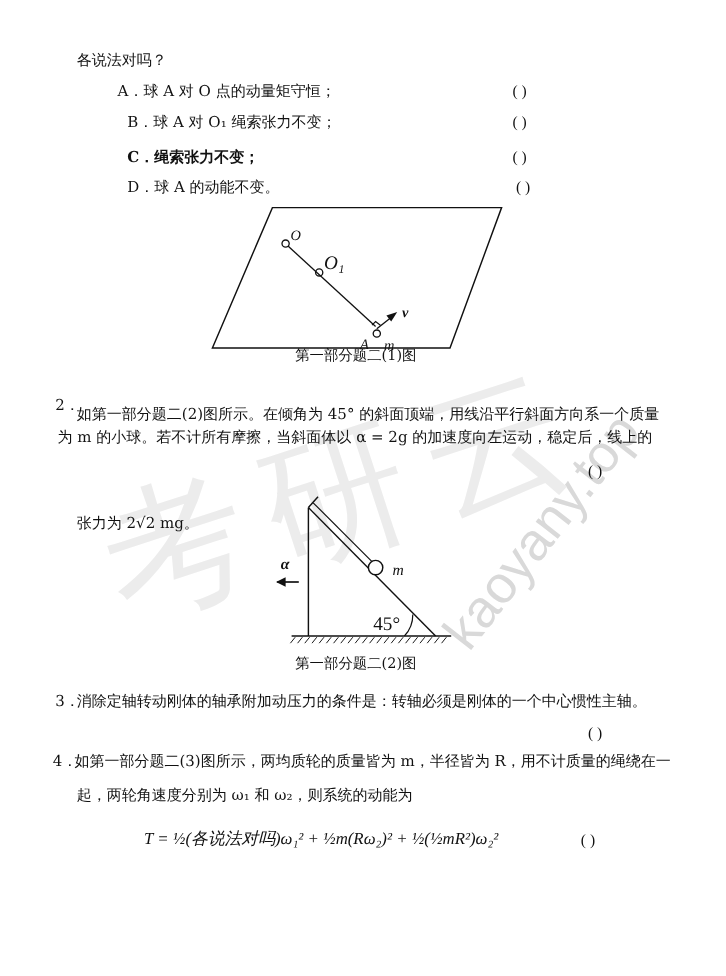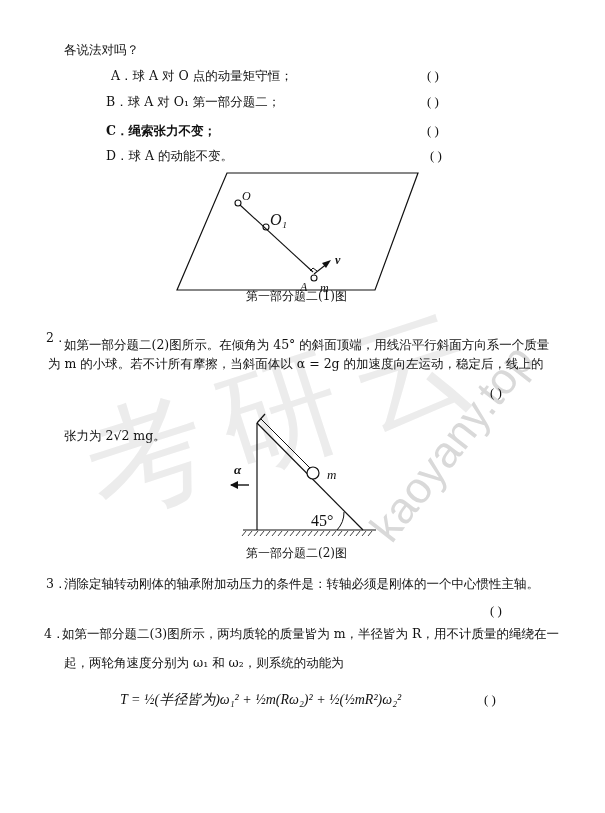--- a/index.html
+++ b/index.html
@@ -12,23 +12,23 @@
   .wm{position:absolute;color:#d9d9d9;font-family:"Liberation Sans",sans-serif;pointer-events:none;}
   svg{position:absolute;overflow:visible;}
 </style>
 </head>
 <body>
 
 <div class="wm" style="left:360px;top:520px;font-size:44px;transform:rotate(-52deg);transform-origin:left top;">kaoyany.top</div>
 <div class="wm" style="left:80px;top:330px;font-size:120px;color:#ececec;transform:rotate(-18deg);letter-spacing:20px;">考研云</div>
 
 <div class="t b" style="left:64px;top:42px;">各说法对吗？</div>
-<div class="t" style="left:111px;top:68px;text-align:center;">A．球 A 对 O 点的动量矩守恒；</div>
+<div class="t" style="left:98px;top:68px;text-align:center;">A．球 A 对 O 点的动量矩守恒；</div>
 <div class="paren" style="left:427px;top:68px;">(        )</div>
-<div class="t" style="left:106px;top:94px;">B．球 A 对 O₁ 第一部分题二；</div>
+<div class="t" style="left:106px;top:94px;">B．球 A 对 O₁ 绳索张力不变；</div>
 <div class="paren" style="left:427px;top:94px;">(        )</div>
 <div class="t" style="left:106px;top:123px;font-weight:bold;">C．绳索张力不变；</div>
 <div class="paren" style="left:427px;top:123px;">(        )</div>
 <div class="t" style="left:106px;top:148px;">D．球 A 的动能不变。</div>
 <div class="paren" style="left:430px;top:148px;">(        )</div>
 
 <svg width="605" height="813" style="left:0;top:0;">
   <polygon points="227,173 418,173 375,290 177,290" fill="none" stroke="#111" stroke-width="1.2"></polygon>
   <circle cx="238" cy="203" r="3" fill="#fff" stroke="#111" stroke-width="1.1"></circle>
   <circle cx="266" cy="227" r="3" fill="#fff" stroke="#111" stroke-width="1.1"></circle>
@@ -91,14 +91,14 @@
 <div class="t" style="left:311px;top:513px;font-size:16px;font-family:'Liberation Serif',serif;">45°</div>
 <div class="cap" style="left:246px;top:545px;">第一部分题二(2)图</div>
 
 <div class="t b" style="left:46px;top:576px;">3．</div>
 <div class="t" style="left:64px;top:576px;">消除定轴转动刚体的轴承附加动压力的条件是：转轴必须是刚体的一个中心惯性主轴。</div>
 <div class="paren" style="left:490px;top:603px;">(        )</div>
 
 <div class="t b" style="left:44px;top:626px;">4．</div>
 <div class="t" style="left:62px;top:626px;">如第一部分题二(3)图所示，两均质轮的质量皆为 m，半径皆为 R，用不计质量的绳绕在一</div>
 <div class="t" style="left:64px;top:655px;">起，两轮角速度分别为 ω₁ 和 ω₂，则系统的动能为</div>
-<div class="t i" style="left:120px;top:692px;font-size:14px;">T = ½(半径皆为)ω₁² + ½m(Rω₂)² + ½(½mR²)ω₂²</div>
+<div class="t i" style="left:120px;top:692px;font-size:14px;">T = ½(各说法对吗)ω₁² + ½m(Rω₂)² + ½(½mR²)ω₂²</div>
 <div class="paren" style="left:484px;top:692px;">(        )</div>
 
 </body></html>

